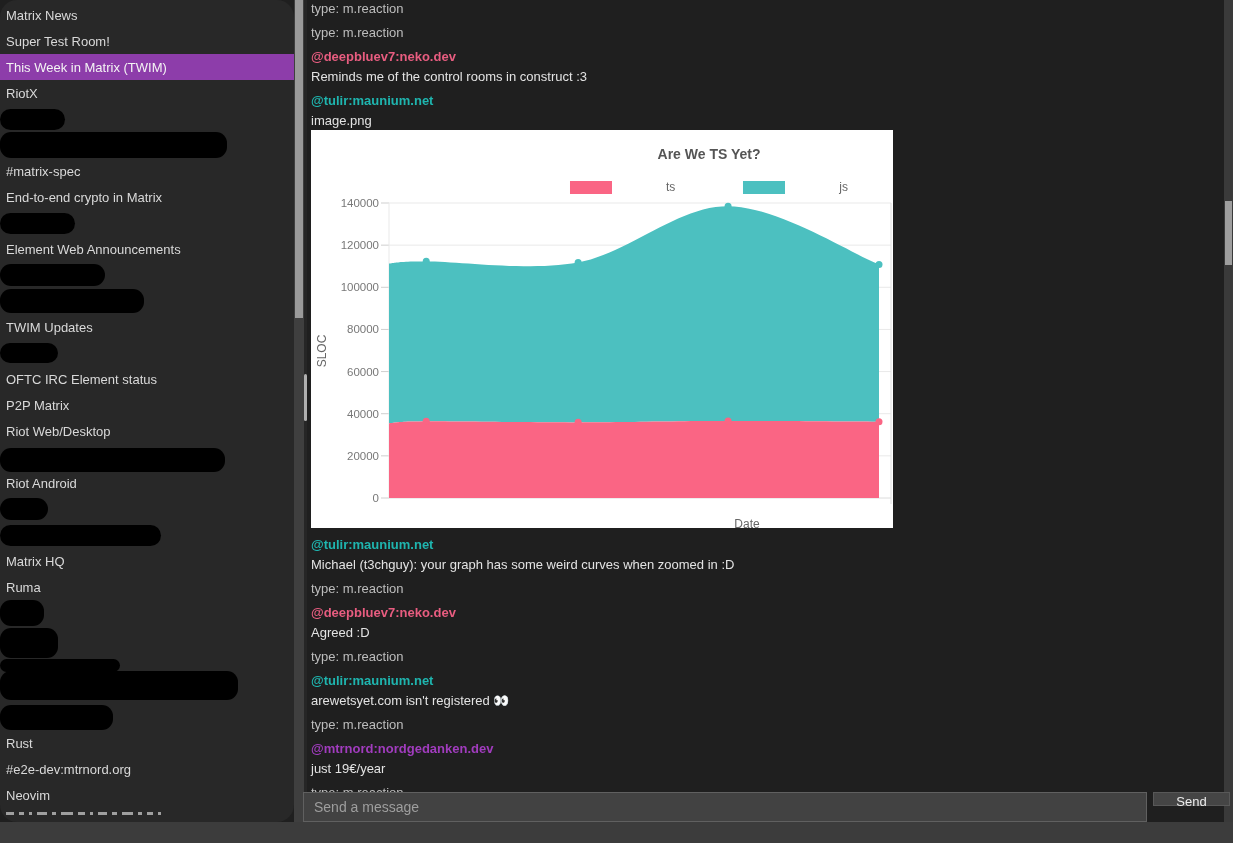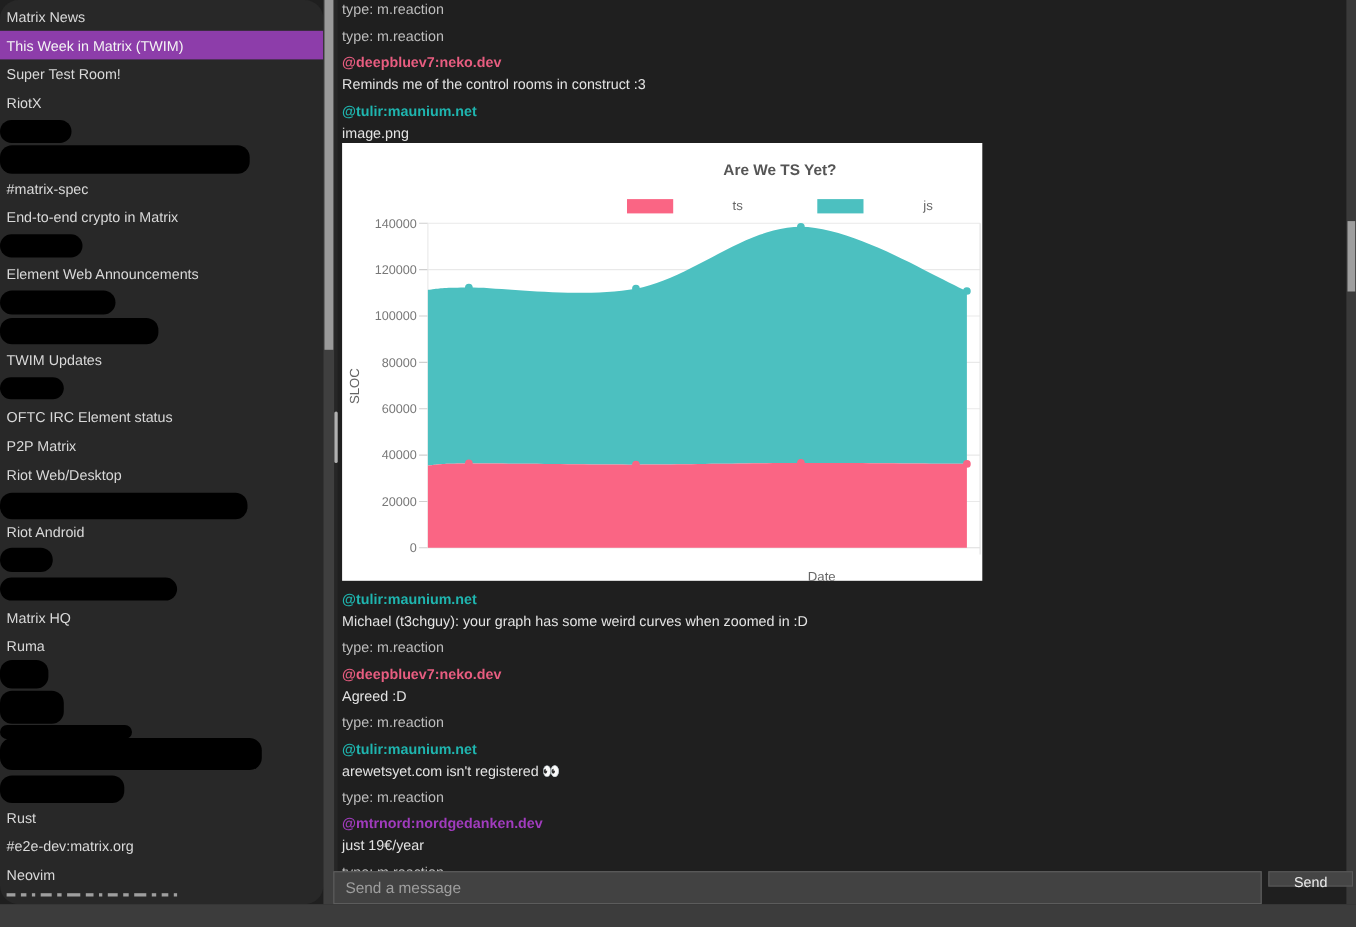--- a/index.html
+++ b/index.html
@@ -59,22 +59,22 @@
         color:#ececec;font-size:13px;font-family:"Liberation Sans",sans-serif;cursor:pointer;}
   .bottom-strip{position:absolute;left:0;top:822px;width:1233px;height:21px;background:#3c3c3c;}
 </style>
 </head>
 <body>
 
 <div class="app">
 
   <aside class="sidebar" id="sidebar">
       <div class="room">Matrix News</div>
+      <div class="room">Super Test Room!</div>
       <div class="room selected">This Week in Matrix (TWIM)</div>
-      <div class="room">Super Test Room!</div>
       <div class="room">RiotX</div>
       <div class="room">
         <div class="blob" style="width: 65px; height: 21px;"></div>
       </div>
       <div class="room">
         <div class="blob" style="width: 227px; height: 26px;"></div>
       </div>
       <div class="room">#matrix-spec</div>
       <div class="room">End-to-end crypto in Matrix</div>
       <div class="room">
@@ -115,21 +115,21 @@
       <div class="room">
         <div class="blob" style="width: 120px; height: 13px;"></div>
       </div>
       <div class="room">
         <div class="blob" style="width: 238px; height: 29px; position: relative; top: -6px;"></div>
       </div>
       <div class="room">
         <div class="blob" style="width: 113px; height: 25px;"></div>
       </div>
       <div class="room">Rust</div>
-      <div class="room">#e2e-dev:matrix.org</div>
+      <div class="room">#e2e-dev:mtrnord.org</div>
       <div class="room">Neovim</div>
       <div class="room clipped">
         <span class="dash" style="width: 8px;"></span>
         <span class="dash" style="width: 5px;"></span>
         <span class="dash" style="width: 3px;"></span>
         <span class="dash" style="width: 10px;"></span>
         <span class="dash" style="width: 4px;"></span>
         <span class="dash" style="width: 12px;"></span>
         <span class="dash" style="width: 7px;"></span>
         <span class="dash" style="width: 3px;"></span>

